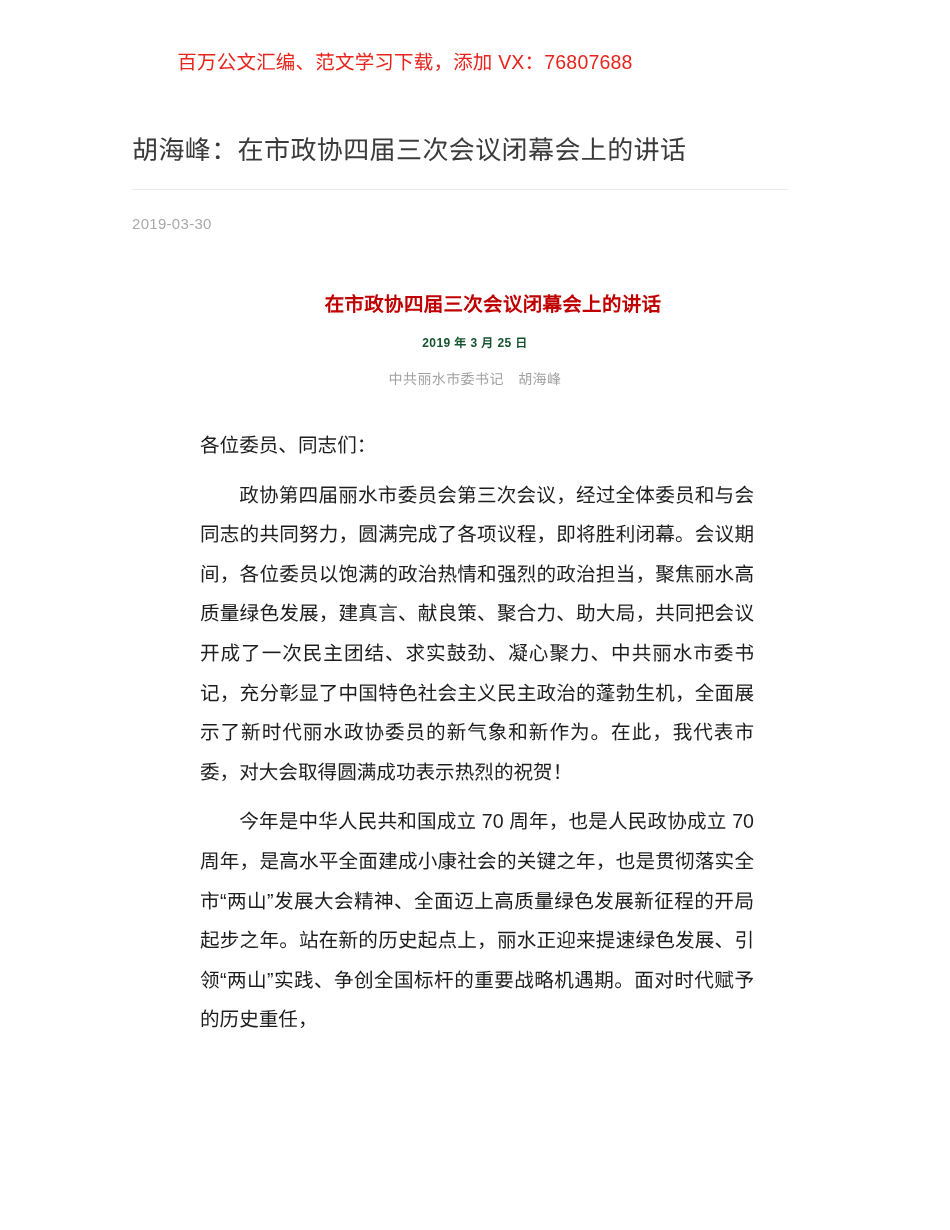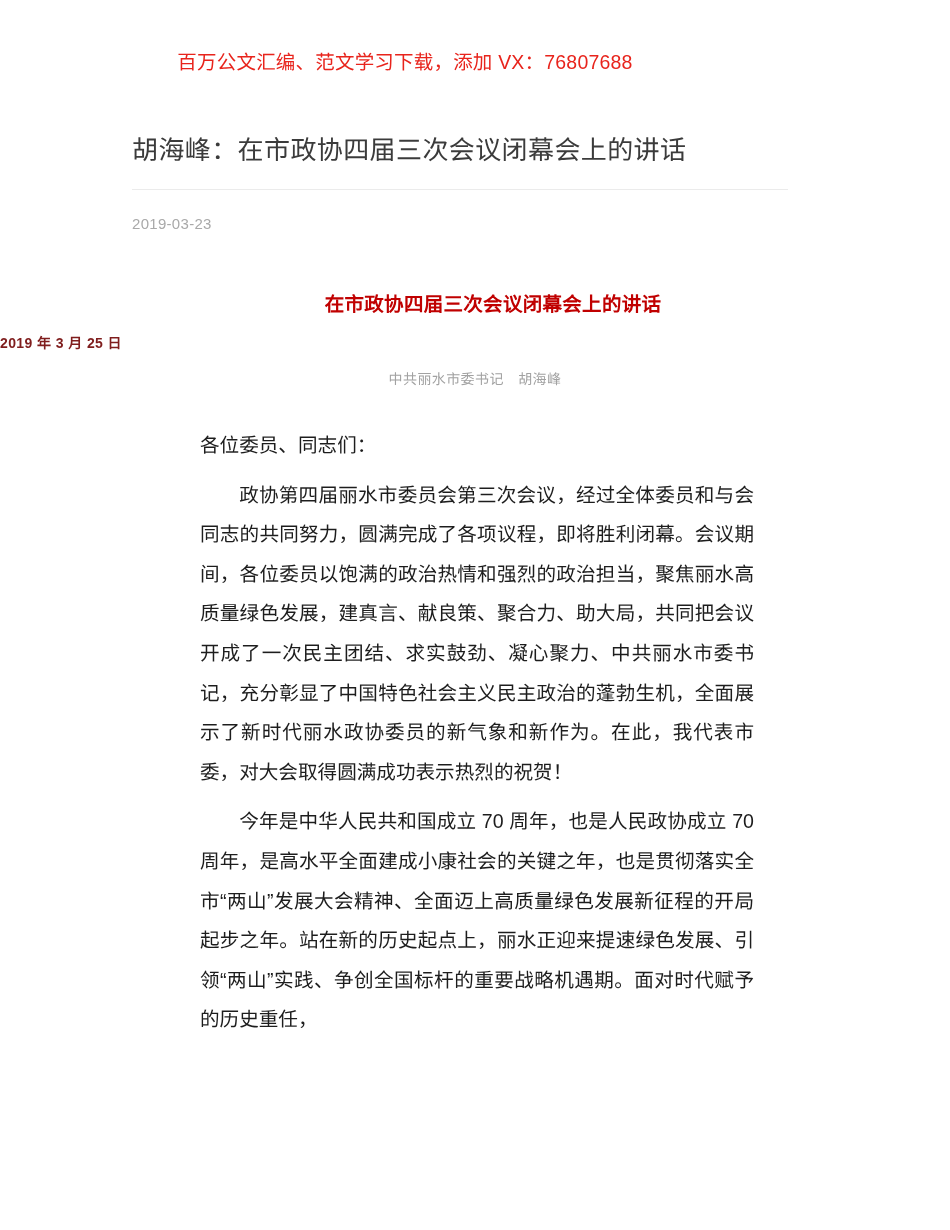--- a/index.html
+++ b/index.html
@@ -81,24 +81,25 @@
     font-size: 19.5px;
     line-height: 30px;
     font-weight: bold;
     color: #c00000;
     letter-spacing: 0.3px;
     margin: 0;
     white-space: nowrap;
     padding-left: 36px;
   }
   .doc-date {
-    font-size: 14px;
+    text-align: center;
+    font-size: 12px;
     line-height: 30px;
     font-weight: bold;
-    color: #7f1d1d;
+    color: #14532d;
     margin-top: 9px;
     letter-spacing: 0.4px;
     white-space: nowrap;
   }
   .doc-byline {
     text-align: center;
     font-size: 14px;
     line-height: 30px;
     color: #a2a2a2;
     margin-top: 6px;
@@ -127,21 +128,21 @@
 <body>
 
 <div class="page">
 
   <div class="promo-banner" style="color: rgb(232, 36, 28);">百万公文汇编、范文学习下载，添加 VX：76807688</div>
 
   <div class="article-head">
     <h1 class="article-title">胡海峰：在市政协四届三次会议闭幕会上的讲话</h1>
     <div class="title-rule"></div>
     <div class="meta-block">
-      <span class="meta-date">2019-03-23</span>
+      <span class="meta-date">2019-03-30</span>
     </div>
   </div>
 
   <div class="doc">
     <div class="doc-heading" style="color: rgb(192, 0, 0);">在市政协四届三次会议闭幕会上的讲话</div>
     <div class="doc-date">2019 年 3 月 25 日</div>
     <div class="doc-byline">中共丽水市委书记　胡海峰</div>
 
     <div class="doc-text">
         <p class="">各位委员、同志们：</p>

